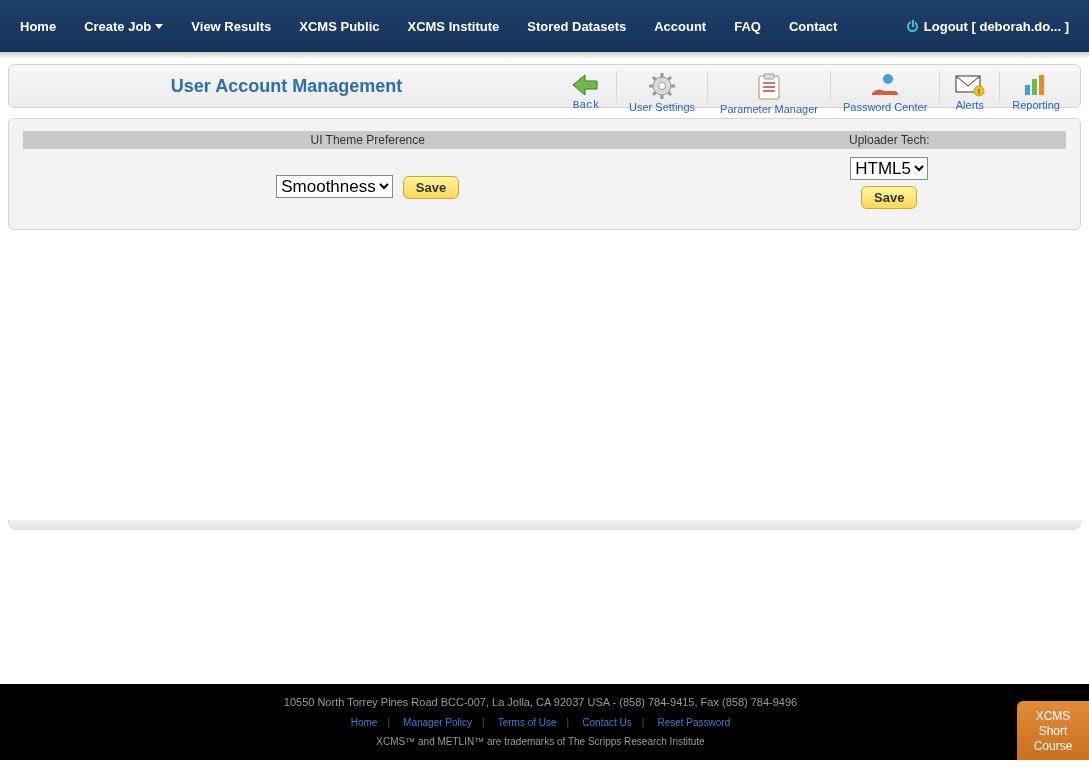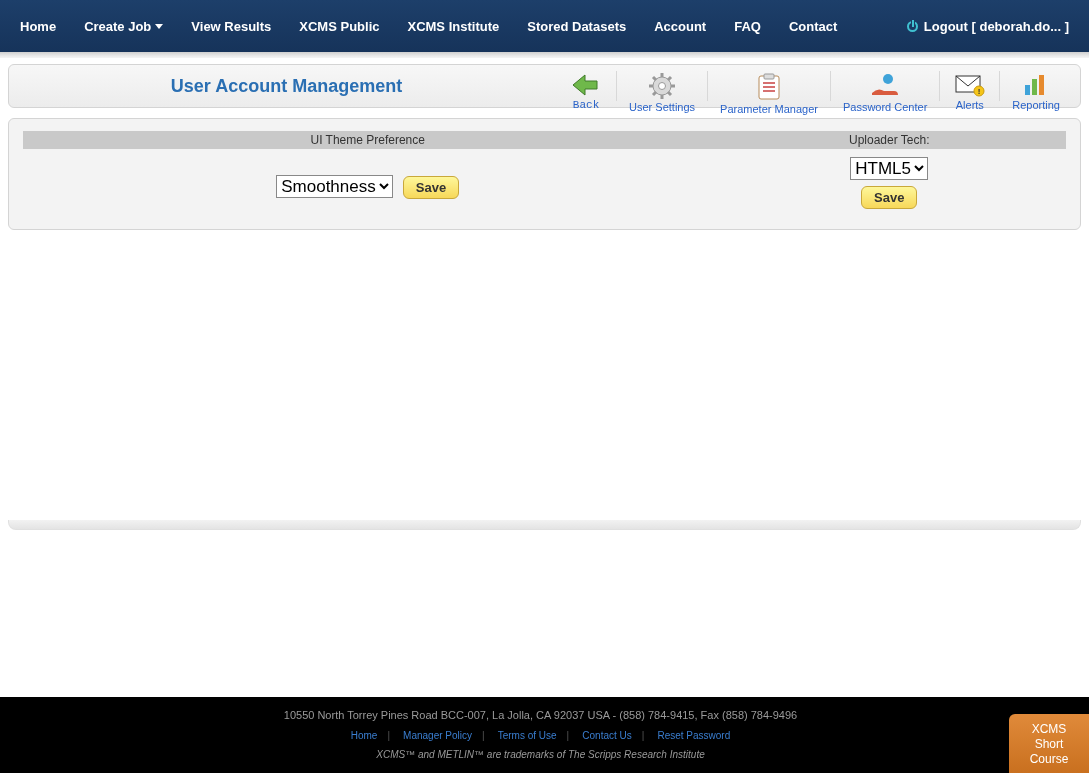--- a/index.html
+++ b/index.html
@@ -154,43 +154,43 @@
   .inner-shadow {
     margin-top: 290px;
     height: 10px;
     background: linear-gradient(#f2f2f2, #e4e4e4);
     border-radius: 0 0 8px 8px;
     border: 1px solid #e0e0e0;
     border-top: none;
   }
   .footer {
     position: absolute;
-    bottom: 3px; left: 0; right: 0;
+    bottom: 16px; left: 0; right: 0;
     background: #000;
     color: #9a9a9a;
     font-size: 11px;
     text-align: center;
     padding: 12px 8px 10px 0;
     height: 76px;
   }
   .footer .addr { color: #9a9a9a; margin-bottom: 8px; }
   .footer-links { margin-bottom: 8px; }
   .footer-links .flink {
     color: #3a7ed0;
     text-decoration: none;
     cursor: pointer;
     margin: 0 4px;
     font-size: 10px;
   }
   .footer-links .sep { color: #555; margin: 0 6px; font-size:10px;}
-  .footer .tm { color: #9a9a9a; font-size: 10px; font-style: italic;}
+  .footer .tm { color: #9a9a9a; font-size: 10px;}
   .corner-tab {
     position: absolute;
     right: 0; bottom: 0;
-    width: 80px;
+    width: 72px;
     background: linear-gradient(#e08a3a, #c9701f);
     color: #fff;
     font-size: 12px;
     text-align: center;
     padding: 8px 4px 6px 4px;
     line-height: 1.25;
     cursor: pointer;
     border-top-left-radius: 6px;
   }
 </style>

